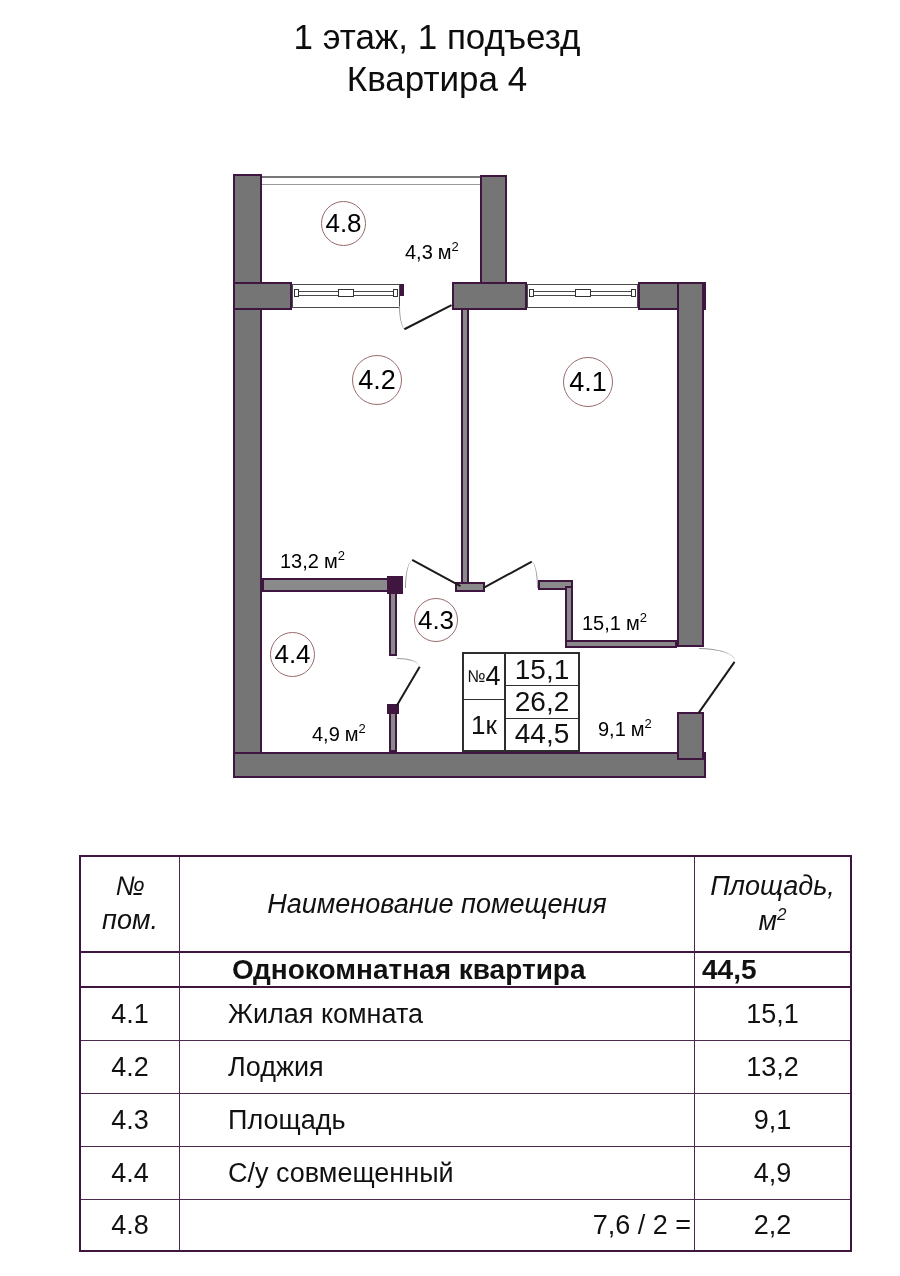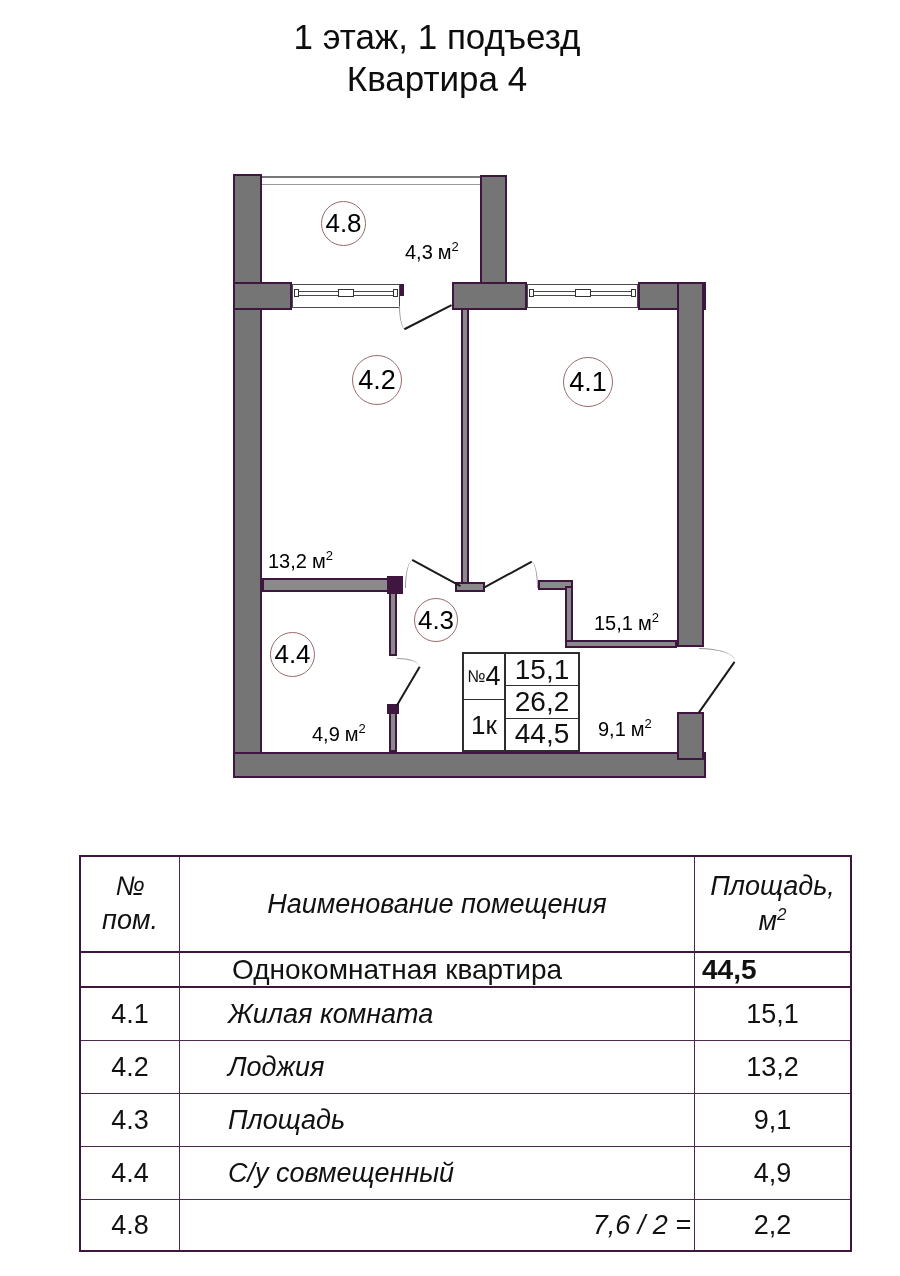--- a/index.html
+++ b/index.html
@@ -45,24 +45,24 @@
   .apt-table{position:absolute;left:79px;top:855px;width:769px;height:393px;
              border:2px solid #3f163f;display:grid;
              grid-template-columns:99px 515px 1fr;
              grid-template-rows:96px 35px 53px 53px 53px 53px 1fr;font-size:27px;}
   .tc{border-right:1px solid #4b2a4b;border-bottom:1px solid #4b2a4b;
       display:flex;align-items:center;justify-content:center;}
   .tc.last{border-right:none;}
   .tc.bot{border-bottom:none;}
   .tc.hdr{font-style:italic;border-bottom:2px solid #3f163f;}
   .tc.thick{border-bottom:2px solid #3f163f;}
-  .tc.name{justify-content:flex-start;padding-left:48px;padding-right:3px;font-style:italic;}
+  .tc.name{justify-content:flex-start;padding-left:48px;padding-right:3px;}
   .tc.colstack{flex-direction:column;line-height:1.25;}
   .tc .note{margin-left:auto;}
-  .tc.totalname{justify-content:flex-start;padding-left:52px;font-weight:normal;font-size:28px;}
+  .tc.totalname{justify-content:flex-start;padding-left:52px;font-weight:bold;font-size:28px;}
   .tc.totalarea{justify-content:flex-start;padding-left:7px;font-weight:bold;font-size:28px;}
   .tc sup{font-size:17px;font-style:italic;}
 </style>
 </head>
 <body>
 
 <div class="page">
 
   <div class="title">
     <div>1 этаж, 1 подъезд</div>
@@ -135,24 +135,24 @@
     <div class="circle" style="left:184px;top:426px;width:44px;height:44px">
       <span>4.3</span>
     </div>
     <div class="circle" style="left:40px;top:460px;width:45px;height:45px">
       <span>4.4</span>
     </div>
 
     <div class="arealabel" style="left:175px;top:67px">
       <span>4,3</span><span class="u"><span>м</span><sup>2</sup></span>
     </div>
-    <div class="arealabel" style="left:38px;top:376px">
+    <div class="arealabel" style="left:50px;top:376px">
       <span>13,2</span><span class="u"><span>м</span><sup>2</sup></span>
     </div>
-    <div class="arealabel" style="left:364px;top:438px">
+    <div class="arealabel" style="left:352px;top:438px">
       <span>15,1</span><span class="u"><span>м</span><sup>2</sup></span>
     </div>
     <div class="arealabel" style="left:82px;top:549px">
       <span>4,9</span><span class="u"><span>м</span><sup>2</sup></span>
     </div>
     <div class="arealabel" style="left:368px;top:544px">
       <span>9,1</span><span class="u"><span>м</span><sup>2</sup></span>
     </div>
 
     <div class="stamp">

